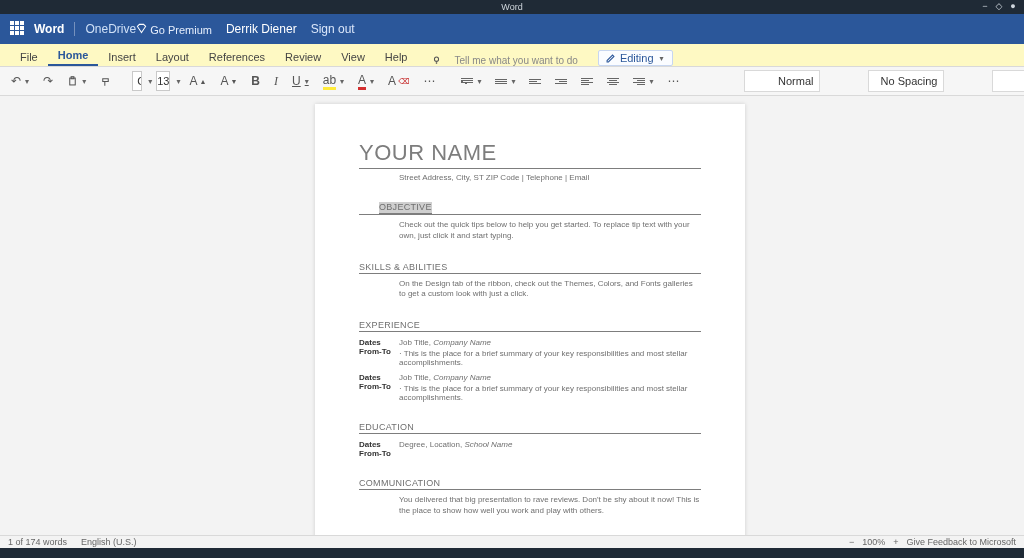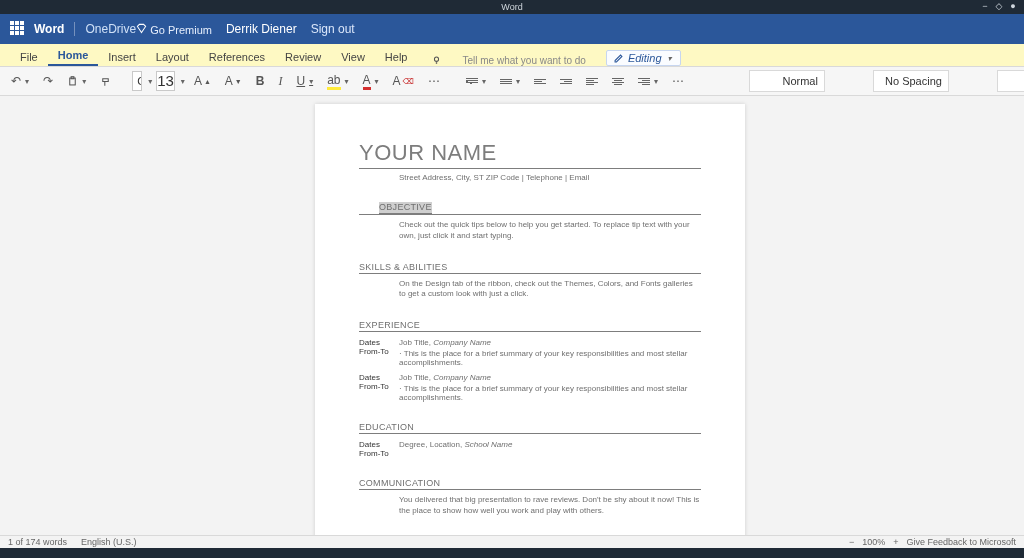--- a/index.html
+++ b/index.html
@@ -14,45 +14,45 @@
   .titlebar .svc{border-left:1px solid rgba(255,255,255,.35);padding-left:10px;color:#cfe0f7;}
   .titlebar .center{flex:1;text-align:center;}
   .titlebar .center .saved{color:#cfe0f7;font-size:10px;margin-left:6px;}
   .titlebar .premium{margin-right:14px;color:#e6eefc;font-size:11px;}
   .titlebar .user{margin-right:14px;}
   .titlebar .signout{color:#dbe7fb;}
   
   .tabs{height:22px;background:#fef9c3;display:flex;align-items:flex-end;border-bottom:1px solid #d9d9d9;padding-left:10px;position:relative;}
   .tabs .tab{padding:4px 10px 3px;font-size:11px;color:#444;cursor:pointer;}
   .tabs .tab.active{color:#2b579a;border-bottom:2px solid #2b579a;font-weight:600;}
-  .tabs .tell{color:#888;margin-left:14px;display:flex;align-items:center;gap:20px;font-size:10px;}
-  .edit-btn{border:1px solid #c7d6f0;border-radius:2px;padding:1px 8px 1px 6px;font-size:11px;color:#2b579a;background:#fafcff;display:flex;align-items:center;gap:4px;margin-left:20px;font-style:italic;}
+  .tabs .tell{color:#888;margin-left:14px;display:flex;align-items:center;gap:12px;font-size:10px;}
+  .edit-btn{border:1px solid #c7d6f0;border-radius:2px;padding:1px 8px 1px 6px;font-size:11px;color:#2b579a;background:#fafcff;display:flex;align-items:center;gap:4px;margin-left:20px;}
   .tabs .right{position:absolute;right:6px;top:7px;display:flex;gap:6px;margin-top:47px;}
   .tabs .right .mini-btn{border:1px solid #d9d9d9;padding:1px 6px;font-size:10px;color:#444;border-radius:2px;display:flex;align-items:center;gap:3px;}
   
   .ribbon{height:28px;background:#f6f6f6;border-bottom:1px solid #d9d9d9;display:flex;align-items:center;padding:0 6px;gap:4px;}
   .rb-btn{padding:2px 4px;color:#555;border:1px solid transparent;border-radius:2px;font-size:12px;display:flex;align-items:center;gap:2px;}
   .sep{width:1px;height:18px;background:#d9d9d9;margin:0 4px;}
   .font-name{border:1px solid #c9c9c9;background:#fff;height:18px;font-size:11px;padding:0 4px;line-height:18px;width:90px;overflow:hidden;white-space:nowrap;}
-  .font-size{border:1px solid #c9c9c9;background:#fff;height:18px;width:26px;text-align:left;line-height:18px;font-size:15px;}
+  .font-size{border:1px solid #c9c9c9;background:#fff;height:18px;width:26px;text-align:left;line-height:18px;font-size:11px;}
   .caret{font-size:8px;color:#666;margin-left:2px;}
   .style-box{border:1px solid #d9d9d9;height:20px;min-width:62px;padding:0 6px;line-height:20px;text-align:right;font-size:11px;background:#fff;margin-left:44px;}
   .style-box.title{font-family:Liberation Sans, sans-serif;font-size:12px;line-height:18px;}
   .style-box.sel{border:1px solid #9fb6d6;background:#eef3fb;}
   
   .canvas{background:#f3f3f3;height:452px;overflow:hidden;position:relative;padding-left:36px;}
   .page{width:430px;min-height:600px;background:#fff;margin:8px auto 0;box-shadow:0 0 4px rgba(0,0,0,.15);padding:36px 44px;box-sizing:border-box;color:#555;}
   .name{font-family:"Calibri Light","Segoe UI Light",sans-serif;color:#7d7d7d;font-size:22px;letter-spacing:.5px;border-bottom:1px solid #7d7d7d;padding-bottom:2px;}
   .addr{font-size:8px;color:#6f6f6f;margin:4px 0 0 40px;}
   .sec-h{font-size:9px;color:#6f6f6f;border-bottom:1px solid #7d7d7d;margin-top:20px;padding-bottom:1px;letter-spacing:.3px;}
   .sec-h.sel{display:inline-block;background:#cfcfcf;margin-left:20px;}
   .sel-line{border-bottom:1px solid #7d7d7d;margin-top:0;}
   .body{font-size:8px;color:#6f6f6f;margin:5px 0 0 40px;line-height:1.35;}
   .row{display:flex;margin-top:6px;}
-  .row .dates{width:40px;font-size:8px;color:#333;font-weight:400;}
+  .row .dates{width:40px;font-size:8px;color:#333;font-weight:700;}
   .row .cell{flex:1;font-size:8px;}
   .row .cell .jt{color:#6f6f6f;}
   .row .cell .cn{font-style:italic;color:#6f6f6f;}
   .row .cell .desc{color:#6f6f6f;margin-top:2px;}
   
   .status{position:absolute;bottom:0;left:0;right:0;height:12px;background:#f3f3f3;border-top:1px solid #d9d9d9;font-size:9px;color:#666;display:flex;align-items:center;padding:0 8px;gap:14px;}
   .status .right{margin-left:auto;display:flex;gap:8px;align-items:center;}
   svg.icon{width:11px;height:11px;stroke:#555;fill:none;stroke-width:1.5;}
   
   .align{display:inline-block;width:12px;}

